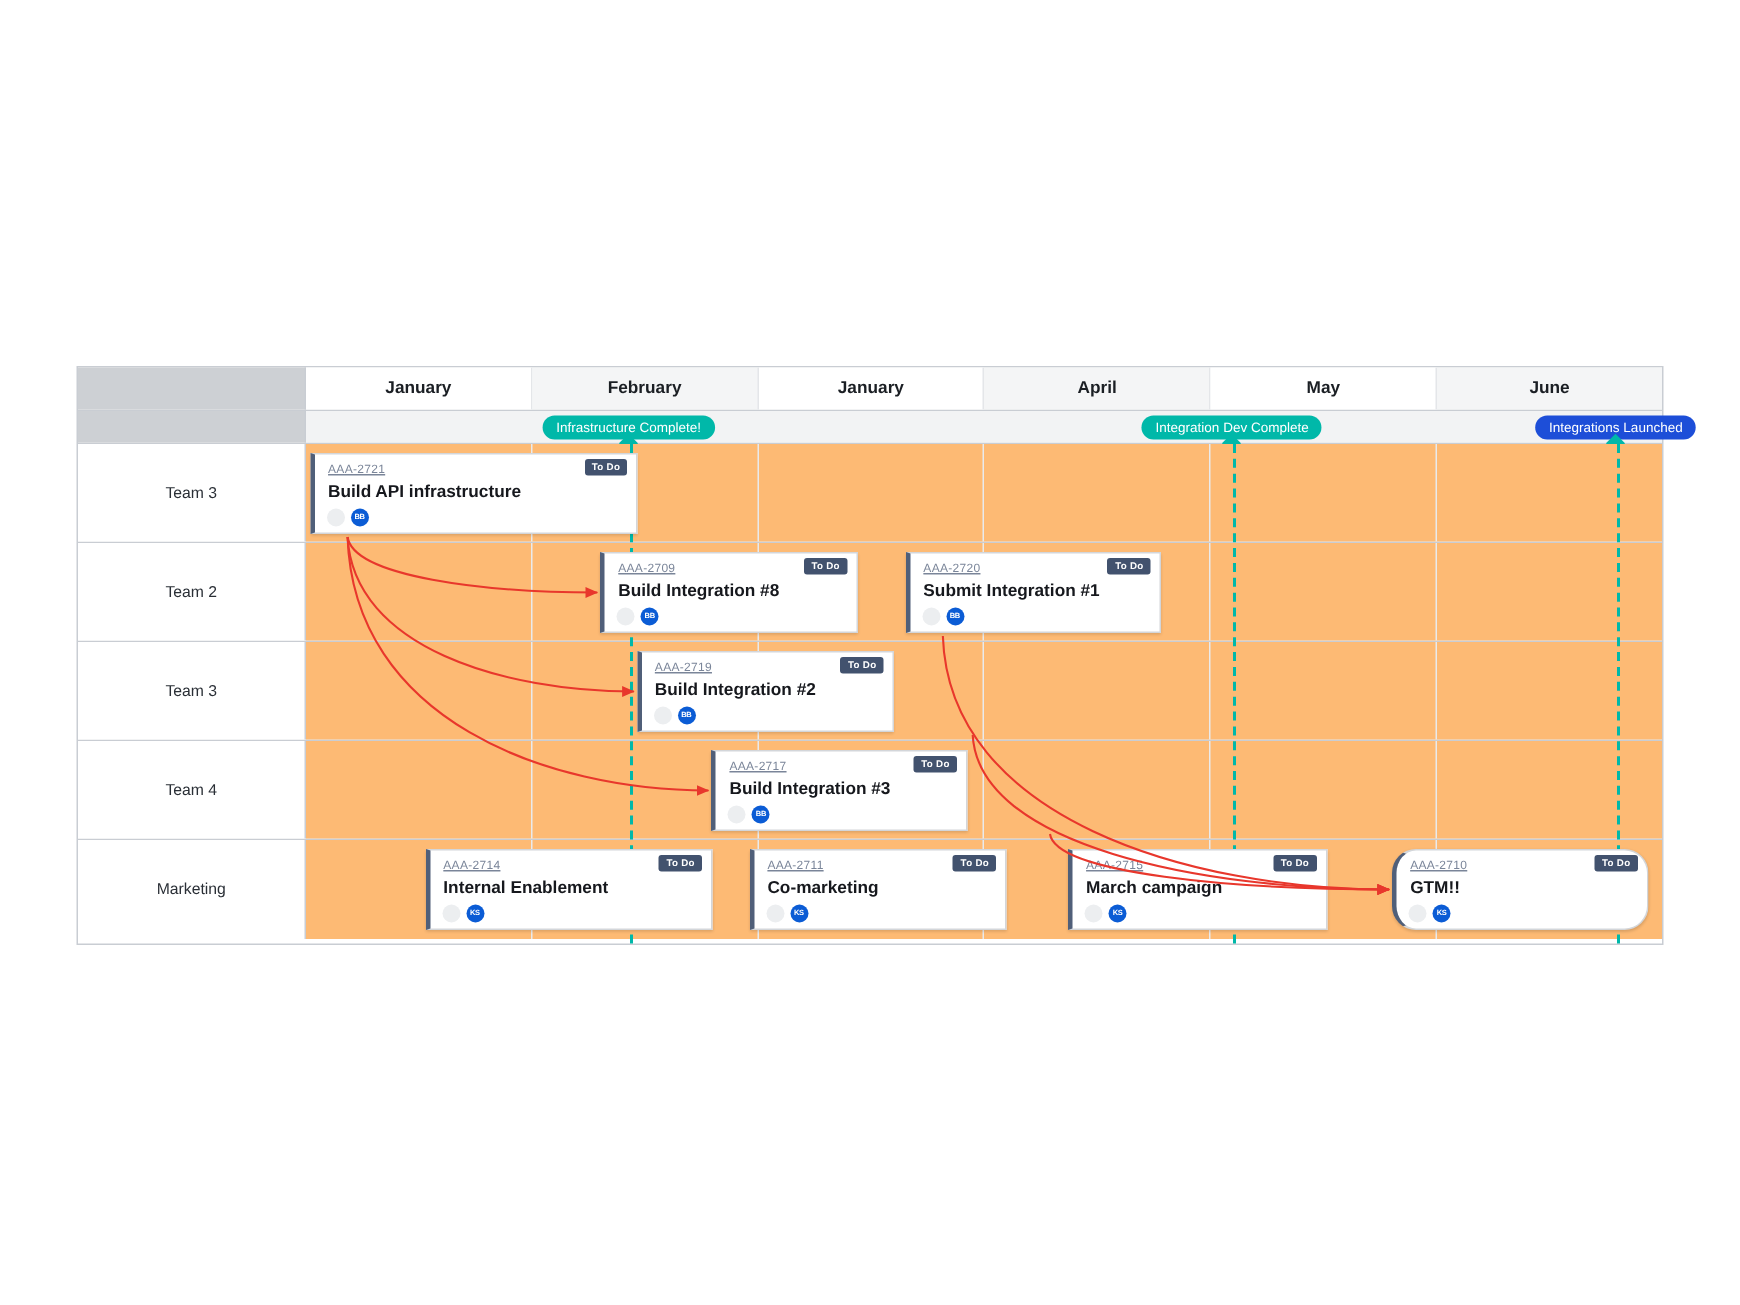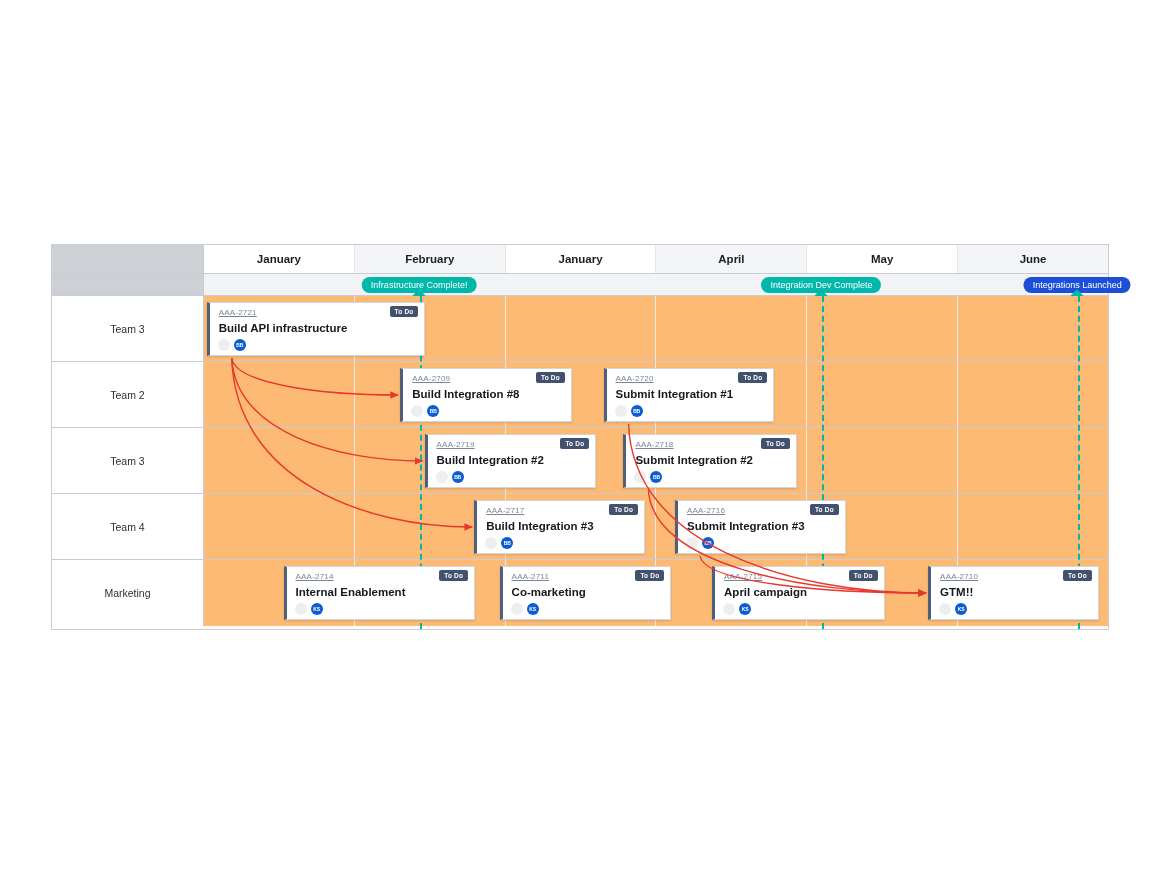--- a/index.html
+++ b/index.html
@@ -340,29 +340,20 @@
             </div>
             <div class="card" style="left: 24.4%; width: 19%;">
               <a class="card-key">AAA-2719</a>
               <span class="card-status" style="background: rgb(66, 82, 110);">To Do</span>
               <div class="card-title">Build Integration #2</div>
               <div class="card-foot">
                 <span class="blank-dot"></span>
                 <span class="avatar" style="background: rgb(11, 92, 213);">BB</span>
               </div>
             </div>
-            <div class="card" style="left: 46.4%; width: 19.2%;">
-              <a class="card-key">AAA-2718</a>
-              <span class="card-status" style="background: rgb(66, 82, 110);">To Do</span>
-              <div class="card-title">Submit Integration #2</div>
-              <div class="card-foot">
-                <span class="blank-dot"></span>
-                <span class="avatar" style="background: rgb(11, 92, 213);">BB</span>
-              </div>
-            </div>
           </div>
         </div>
         <div class="row">
           <div class="row-label">Team 4</div>
           <div class="row-track">
             <div class="col-grid">
               <div></div>
               <div></div>
               <div></div>
               <div></div>
@@ -371,29 +362,20 @@
             </div>
             <div class="card" style="left: 29.9%; width: 18.9%;">
               <a class="card-key">AAA-2717</a>
               <span class="card-status" style="background: rgb(66, 82, 110);">To Do</span>
               <div class="card-title">Build Integration #3</div>
               <div class="card-foot">
                 <span class="blank-dot"></span>
                 <span class="avatar" style="background: rgb(11, 92, 213);">BB</span>
               </div>
             </div>
-            <div class="card" style="left: 52.1%; width: 18.9%;">
-              <a class="card-key">AAA-2716</a>
-              <span class="card-status" style="background: rgb(66, 82, 110);">To Do</span>
-              <div class="card-title">Submit Integration #3</div>
-              <div class="card-foot">
-                <span class="blank-dot"></span>
-                <span class="avatar" style="background: rgb(11, 92, 213);">BB</span>
-              </div>
-            </div>
           </div>
         </div>
         <div class="row">
           <div class="row-label">Marketing</div>
           <div class="row-track">
             <div class="col-grid">
               <div></div>
               <div></div>
               <div></div>
               <div></div>
@@ -414,27 +396,27 @@
               <span class="card-status" style="background: rgb(66, 82, 110);">To Do</span>
               <div class="card-title">Co-marketing</div>
               <div class="card-foot">
                 <span class="blank-dot"></span>
                 <span class="avatar" style="background: rgb(11, 92, 213);">KS</span>
               </div>
             </div>
             <div class="card" style="left: 56.2%; width: 19.1%;">
               <a class="card-key">AAA-2715</a>
               <span class="card-status" style="background: rgb(66, 82, 110);">To Do</span>
-              <div class="card-title">April campaign</div>
+              <div class="card-title">March campaign</div>
               <div class="card-foot">
                 <span class="blank-dot"></span>
                 <span class="avatar" style="background: rgb(11, 92, 213);">KS</span>
               </div>
             </div>
-            <div class="card" style="left: 80.1%; width: 18.9%;">
+            <div class="card" style="left: 80.1%; width: 18.9%; border-radius: 16px;">
               <a class="card-key">AAA-2710</a>
               <span class="card-status" style="background: rgb(66, 82, 110);">To Do</span>
               <div class="card-title">GTM!!</div>
               <div class="card-foot">
                 <span class="blank-dot"></span>
                 <span class="avatar" style="background: rgb(11, 92, 213);">KS</span>
               </div>
             </div>
           </div>
         </div>

